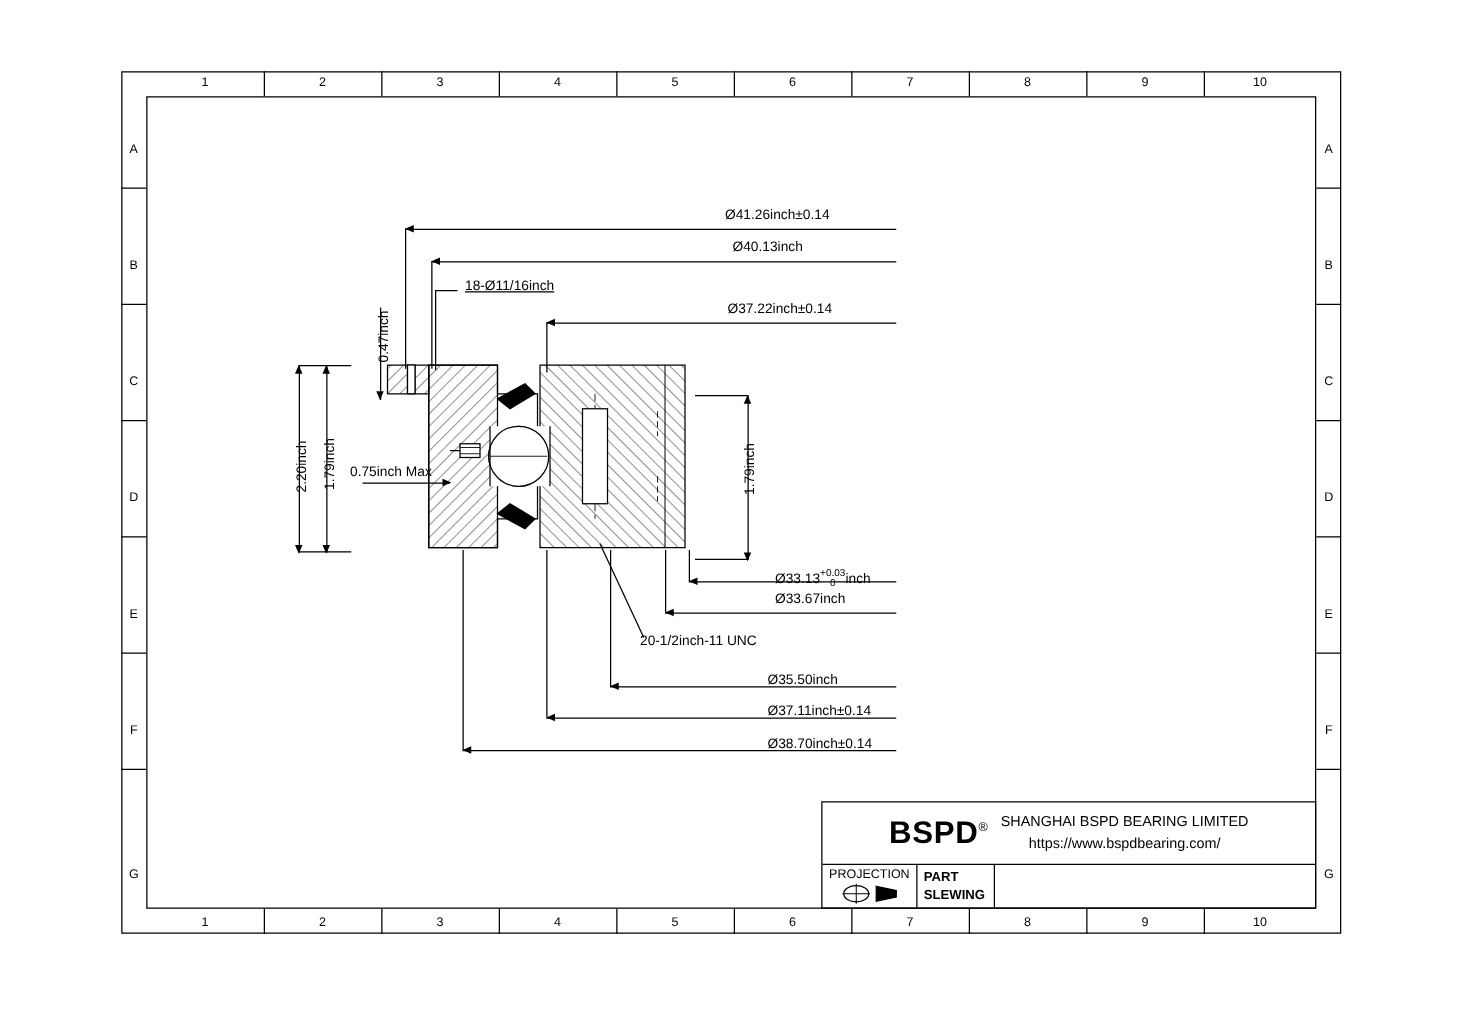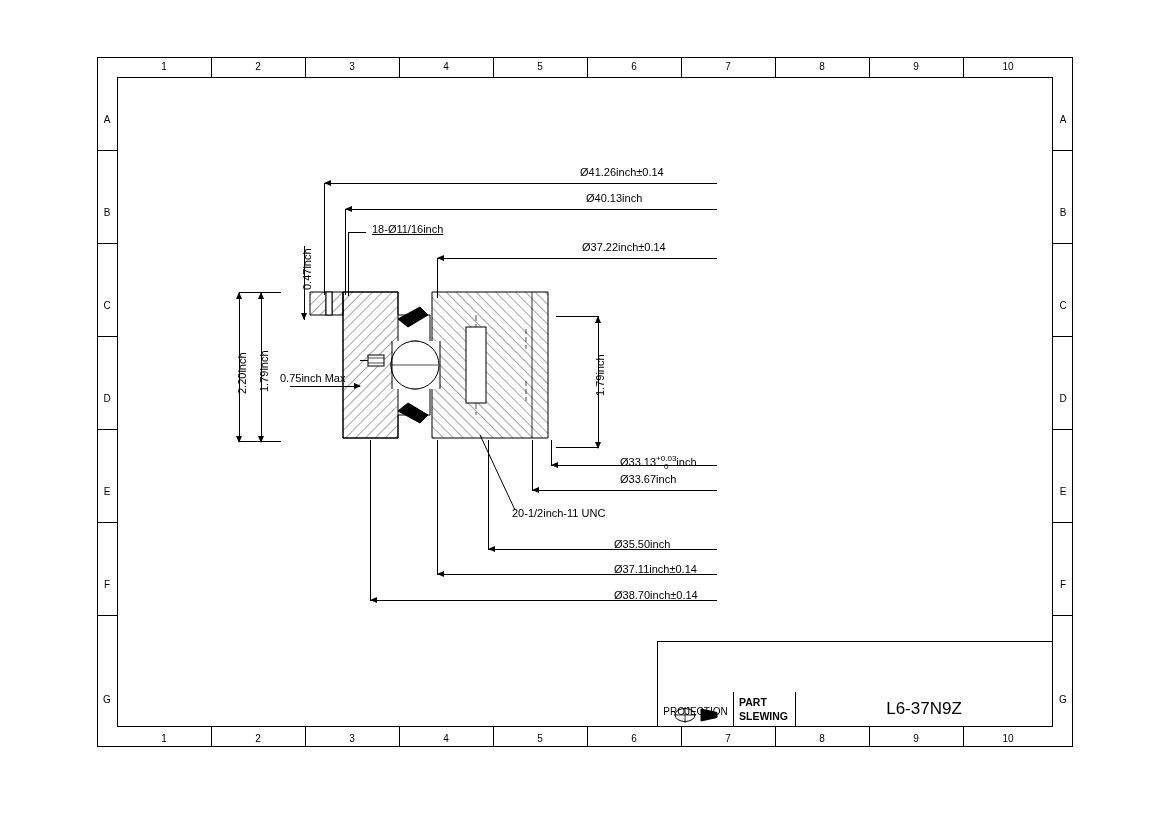--- a/index.html
+++ b/index.html
@@ -147,21 +147,20 @@
   .tb-proj {
     width: 76px;
     font-size: 10px;
   }
   .tb-proj .lbl {
     position: absolute;
     top: 2px;
     left: 0; right: 0;
     text-align: center;
     font-size: 10px;
-    margin-top: 12px;
   }
   .proj-sym {
     margin-top: 11px;
     display: flex;
     align-items: center;
     gap: 2px;
   }
   .tb-series {
     width: 125px;
     font-size: 9.5px;
@@ -385,37 +384,45 @@
   <div class="arrow-l" style="left:437px;top:571px;"></div>
   <div class="ln v" style="left:437px;top:440px;height:134px;"></div>
   <div class="dim-text" style="left:614px;top:563px;">Ø37.11inch±0.14</div>
 
   <div class="ln h" style="left:370px;top:600px;width:347px;"></div>
   <div class="arrow-l" style="left:370px;top:597px;"></div>
   <div class="ln v" style="left:370px;top:440px;height:160px;"></div>
   <div class="dim-text" style="left:614px;top:589px;">Ø38.70inch±0.14</div>
 
   <div class="title-block">
+    <div class="tb-top">
+      <div class="tb-brandwrap">
+        <div class="brand">
+          <span>BSPD</span><span class="brand-sup">®</span>
+        </div>
+        <div class="company-lines">
+          <span>SHANGHAI BSPD BEARING LIMITED</span>
+          <span>https://www.bspdbearing.com/</span>
+        </div>
+      </div>
+    </div>
     <div class="tb-bottom">
       <div class="tb-cell tb-proj">
         <div class="lbl">PROJECTION</div>
         <div class="proj-sym">
           <svg width="24" height="18" viewBox="0 0 24 18">
             <ellipse cx="12" cy="9" rx="10" ry="6.5" fill="none" stroke="#000" stroke-width="1"></ellipse>
             <line x1="12" y1="1" x2="12" y2="17" stroke="#000" stroke-width="0.8"></line>
             <line x1="1" y1="9" x2="23" y2="9" stroke="#000" stroke-width="0.8"></line>
           </svg>
           <svg width="20" height="18" viewBox="0 0 20 18">
             <path d="M 2 3 L 18 6.5 L 18 11.5 L 2 15 Z" fill="#000" stroke="#000" stroke-width="1"></path>
           </svg>
         </div>
       </div>
       <div class="tb-cell tb-partlabel">
         <span>PART</span>
         <span>SLEWING</span>
       </div>
-      <div class="tb-cell tb-partno">
-        <span>L6-37N9Z</span>
-      </div>
     </div>
   </div>
 
 </div>
 
 </body></html>

